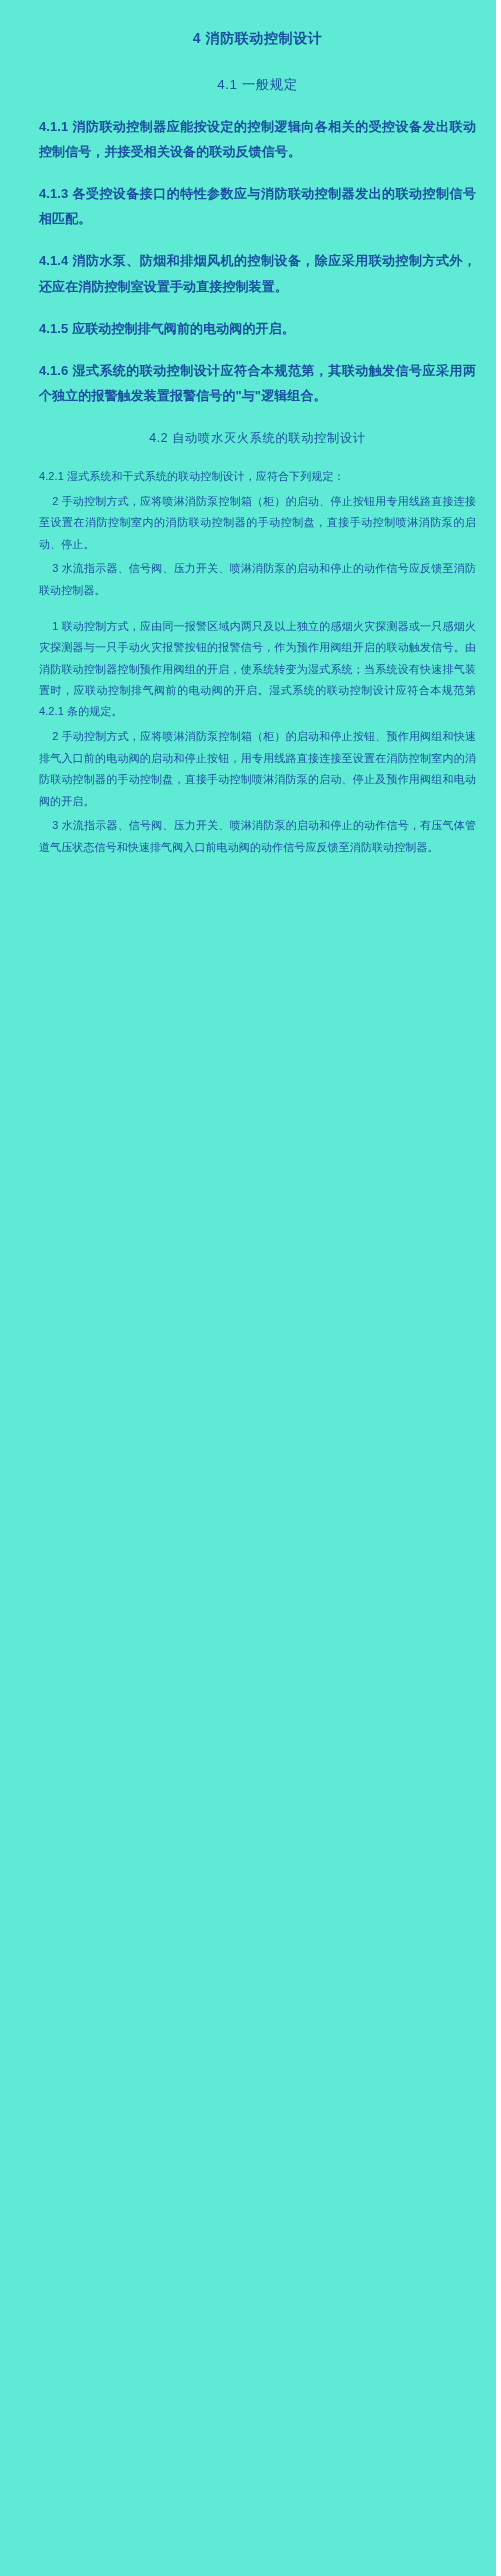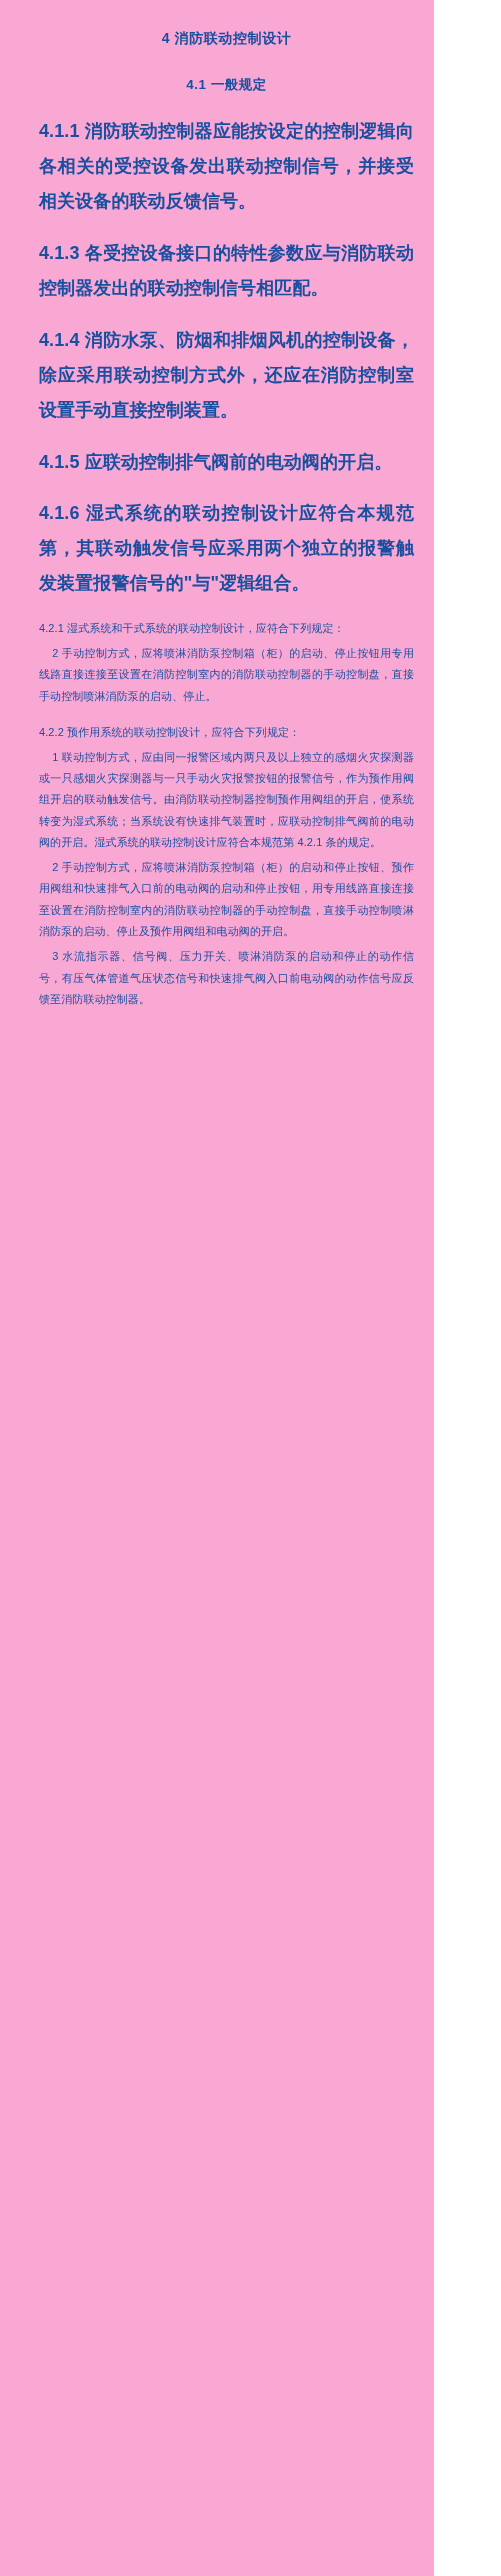--- a/index.html
+++ b/index.html
@@ -5,50 +5,50 @@
   html, body {
     margin: 0;
     padding: 0;
     background: #ffffff;
   }
   body {
     width: 502px;
     font-family: "Liberation Sans", "DejaVu Sans", sans-serif;
   }
   .page {
-    width: 434px;
+    width: 496px;
     min-height: 2576px;
     box-sizing: border-box;
     padding: 22px 20px 33px 39px;
-    background: #f9a8d4;
+    background: #5eead4;
   }
   .doc-title {
     color: #1a4fa0;
     font-size: 14px;
     font-weight: bold;
     text-align: center;
     letter-spacing: 0.6px;
     margin: 5.6px 0 26px 0;
     line-height: 1.5;
   }
   .section-title {
     color: #1a4fa0;
     font-size: 13.4px;
-    font-weight: bold;
+    font-weight: normal;
     text-align: center;
     letter-spacing: 0.6px;
     margin: 20px 0 19px 0;
     line-height: 1.5;
   }
   .section-title.sub {
     font-size: 12.3px;
   }
   .clause {
     color: #1a4fa0;
-    font-size: 18px;
+    font-size: 13px;
     line-height: 1.95;
     margin: 0 0 16.7px 0;
     text-align: justify;
     letter-spacing: 0.1px;
   }
   .clause.bold {
     font-weight: bold;
   }
   .para {
     color: #1a4fa0;
@@ -73,27 +73,28 @@
   <div class="doc-title">4 消防联动控制设计</div>
 
   <div class="section-title">4.1 一般规定</div>
 
   <div class="clause bold">4.1.1 消防联动控制器应能按设定的控制逻辑向各相关的受控设备发出联动控制信号，并接受相关设备的联动反馈信号。</div>
   <div class="clause bold">4.1.3 各受控设备接口的特性参数应与消防联动控制器发出的联动控制信号相匹配。</div>
   <div class="clause bold">4.1.4 消防水泵、防烟和排烟风机的控制设备，除应采用联动控制方式外，还应在消防控制室设置手动直接控制装置。</div>
   <div class="clause bold">4.1.5 应联动控制排气阀前的电动阀的开启。</div>
   <div class="clause bold">4.1.6 湿式系统的联动控制设计应符合本规范第，其联动触发信号应采用两个独立的报警触发装置报警信号的"与"逻辑组合。</div>
 
+  <div class="section-title sub">4.2 自动喷水灭火系统的联动控制设计</div>
 
   <div class="block">
     <div class="para">4.2.1 湿式系统和干式系统的联动控制设计，应符合下列规定：</div>
     <div class="para indent">2 手动控制方式，应将喷淋消防泵控制箱（柜）的启动、停止按钮用专用线路直接连接至设置在消防控制室内的消防联动控制器的手动控制盘，直接手动控制喷淋消防泵的启动、停止。</div>
+    <div class="para indent">3 水流指示器、信号阀、压力开关、喷淋消防泵的启动和停止的动作信号应反馈至消防联动控制器。</div>
   </div>
 
   <div class="block">
-    <div class="para">4.2.2 预作用系统的联动控制设计，应符合下列规定：</div>
     <div class="para indent">1 联动控制方式，应由同一报警区域内两只及以上独立的感烟火灾探测器或一只感烟火灾探测器与一只手动火灾报警按钮的报警信号，作为预作用阀组开启的联动触发信号。由消防联动控制器控制预作用阀组的开启，使系统转变为湿式系统；当系统设有快速排气装置时，应联动控制排气阀前的电动阀的开启。湿式系统的联动控制设计应符合本规范第 4.2.1 条的规定。</div>
     <div class="para indent">2 手动控制方式，应将喷淋消防泵控制箱（柜）的启动和停止按钮、预作用阀组和快速排气入口前的电动阀的启动和停止按钮，用专用线路直接连接至设置在消防控制室内的消防联动控制器的手动控制盘，直接手动控制喷淋消防泵的启动、停止及预作用阀组和电动阀的开启。</div>
     <div class="para indent">3 水流指示器、信号阀、压力开关、喷淋消防泵的启动和停止的动作信号，有压气体管道气压状态信号和快速排气阀入口前电动阀的动作信号应反馈至消防联动控制器。</div>
   </div>
 
 </div>
 
 
 </body></html>

